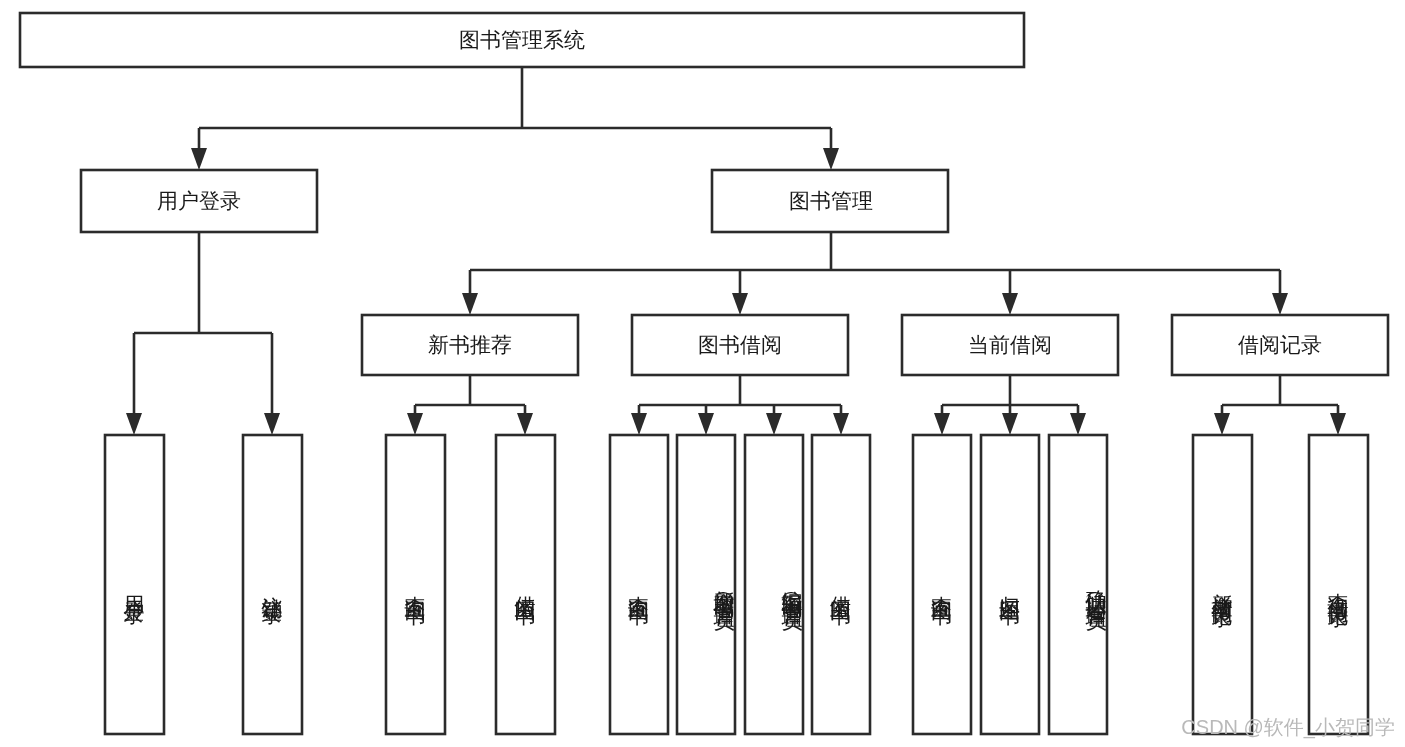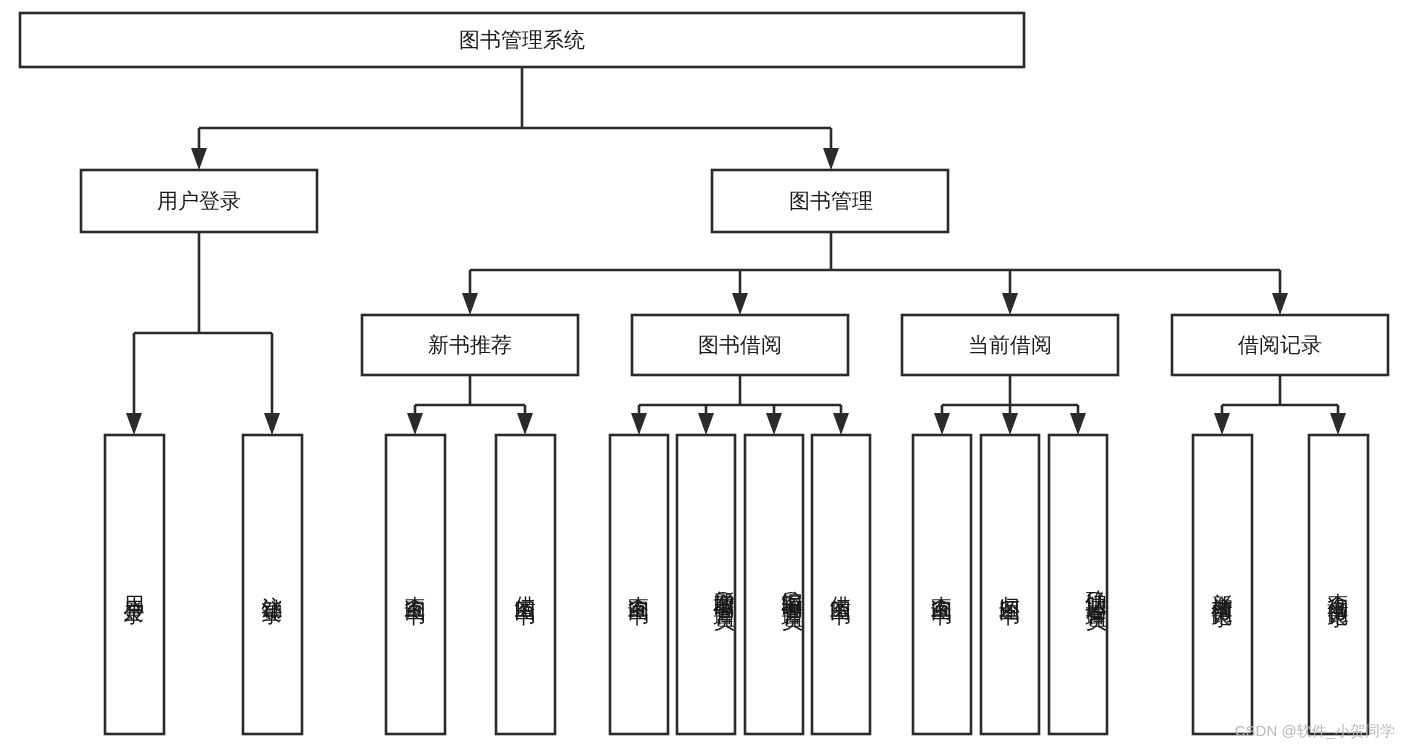--- a/index.html
+++ b/index.html
@@ -59,21 +59,21 @@
     letter-spacing: 3px;
     line-height: 1;
     white-space: nowrap;
     pointer-events: none;
   }
   .watermark {
     position: absolute;
     right: 10px;
     bottom: 6px;
     font-family: "Liberation Sans", "DejaVu Sans", sans-serif;
-    font-size: 15px;
+    font-size: 20px;
     color: #b9b9b9;
     white-space: nowrap;
   }
 </style>
 </head>
 <body>
 
 <div id="canvas">
 
   <svg id="diagram" viewBox="0 0 1405 747">

